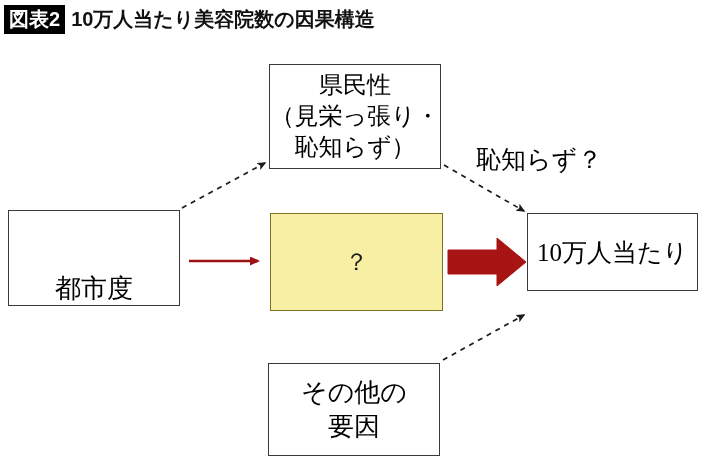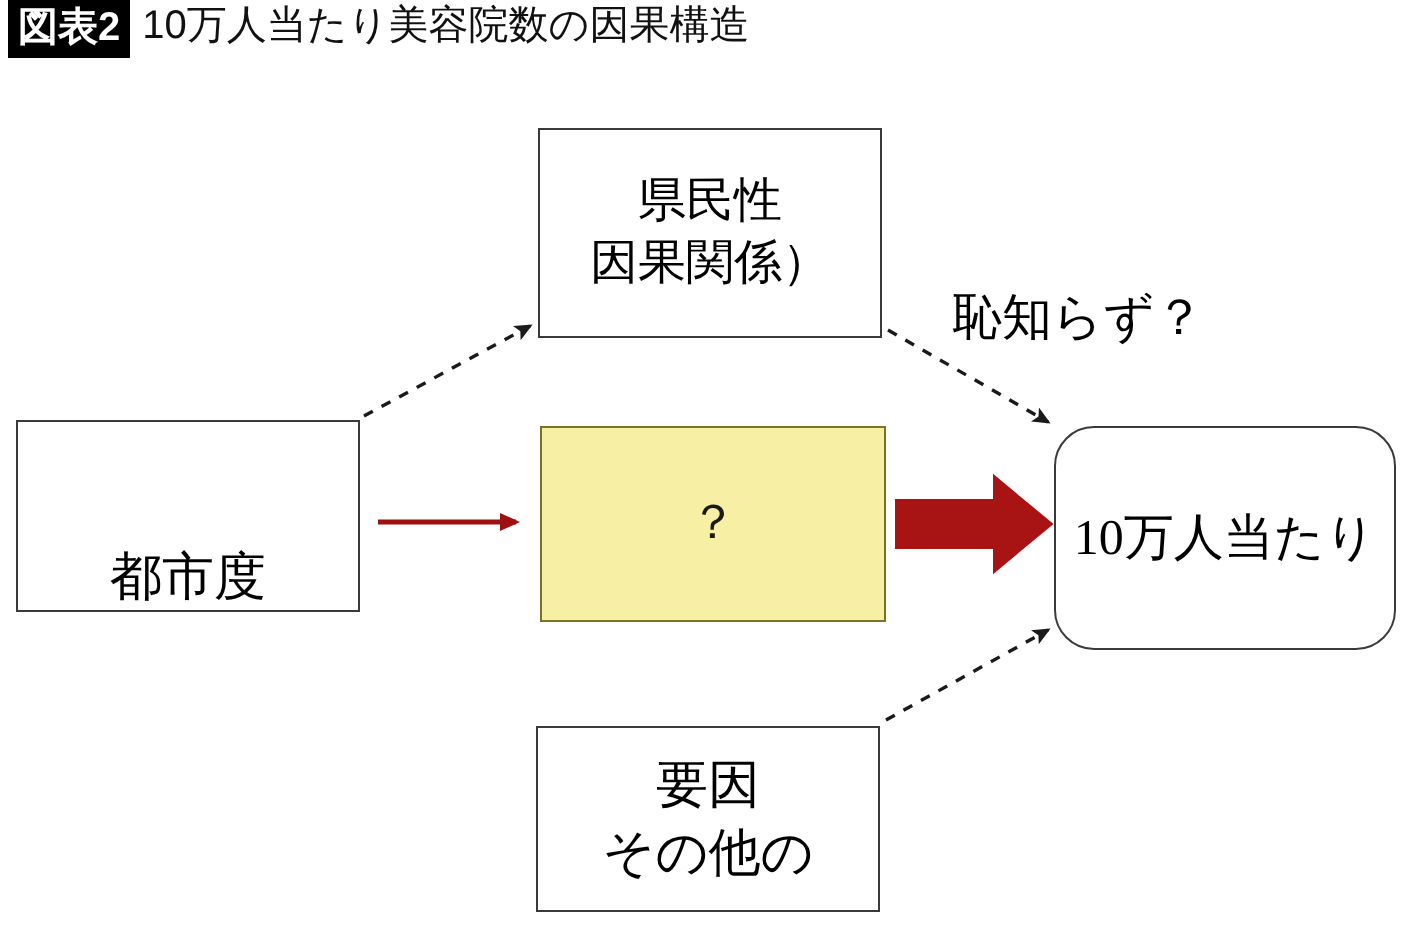--- a/index.html
+++ b/index.html
@@ -17,21 +17,21 @@
   }
 
   
   #header {
     position: absolute;
     left: 0;
     top: 0;
     width: 710px;
     height: 38px;
     display: flex;
-    align-items: flex-start;
+    align-items: center;
     box-sizing: border-box;
     padding-left: 4px;
   }
   #badge {
     background: #000000;
     color: #ffffff;
     font-family: "Liberation Sans", "DejaVu Sans", sans-serif;
     font-weight: bold;
     font-size: 20px;
     line-height: 26px;
@@ -39,21 +39,21 @@
     letter-spacing: 0px;
     white-space: nowrap;
   }
   #title-text {
     color: #111111;
     font-family: "Liberation Sans", "DejaVu Sans", sans-serif;
     font-size: 20px;
     line-height: 26px;
     margin-left: 6px;
     white-space: nowrap;
-    font-weight: 400;
+    font-weight: 700;
   }
   #header-rule {
     position: absolute;
     left: 0;
     top: 38px;
     width: 710px;
     height: 1px;
     background: #ffffff;
   }
 
@@ -114,24 +114,23 @@
     border: 1px solid #7a7420;
     font-size: 24px;
     line-height: 28px;
     color: #1a1a1a;
   }
 
   #node-outcome {
     left: 527px;
     top: 213px;
     width: 171px;
-    height: 112px;
+    height: 78px;
     font-size: 25px;
     line-height: 33px;
-    border-radius: 20px;
   }
 
   #node-other {
     left: 268px;
     top: 363px;
     width: 172px;
     height: 93px;
     font-size: 26px;
     line-height: 34px;
   }
@@ -187,29 +186,30 @@
     <path d="M448,250 L497,250 L497,238 L526,262 L497,286 L497,274 L448,274 Z" fill="#a81414" stroke="#a81414" stroke-width="1"></path>
   </g>
 </svg>
 
 <div class="node" id="node-urbanity">
   <span class="line">都市度</span>
 </div>
 
 <div class="node" id="node-kenminsei">
   <span class="line">県民性</span>
-  <span class="line">因果関係）</span>
+  <span class="line">（見栄っ張り・</span>
+  <span class="line">恥知らず）</span>
 </div>
 
 <div class="node" id="node-unknown">
   <span class="line">？</span>
 </div>
 
 <div class="node" id="node-outcome">
   <span class="line">10万人当たり</span>
 </div>
 
 <div class="node" id="node-other">
+  <span class="line">その他の</span>
   <span class="line">要因</span>
-  <span class="line">その他の</span>
 </div>
 
 <div id="label-causal">恥知らず？</div>
 
 </body></html>

